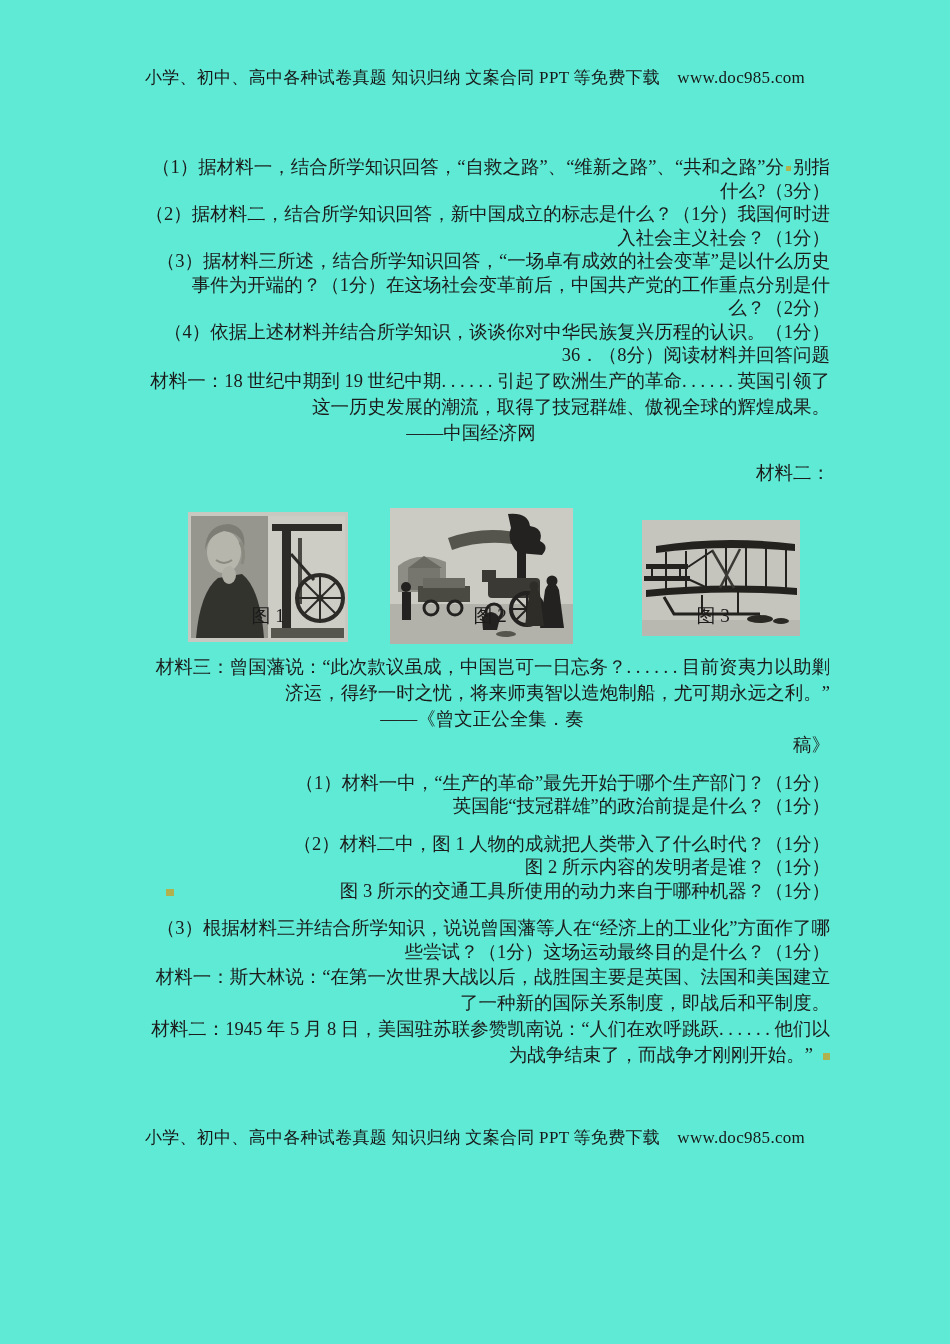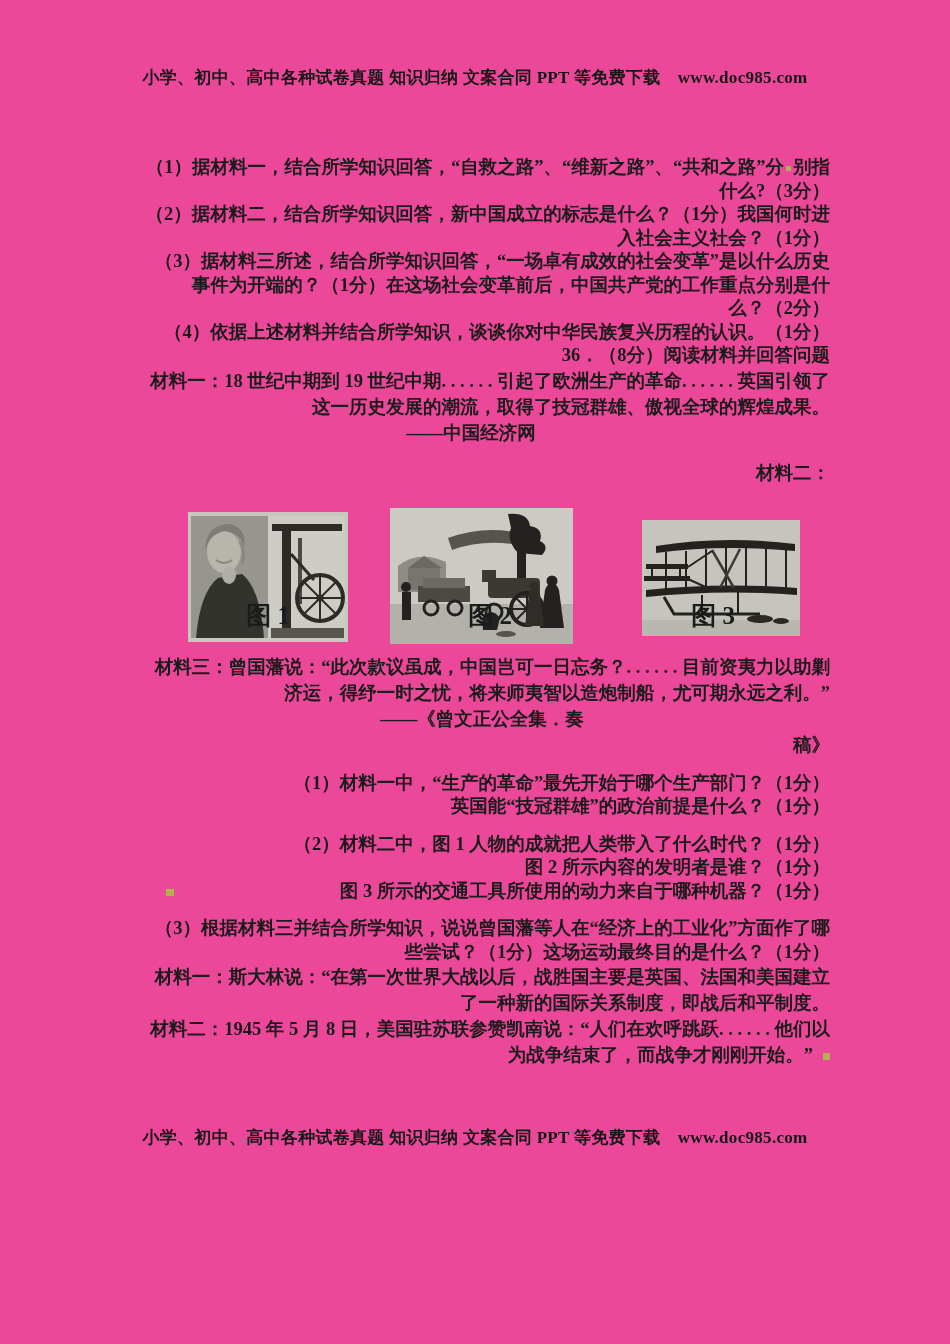--- a/index.html
+++ b/index.html
@@ -1,21 +1,20 @@
 <!DOCTYPE html>
 <html style="--mark: #b1b14d;"><head>
 <meta charset="utf-8">
 <style>
   html,body{margin:0;padding:0;background:#ffffff;}
   .page{
     position:relative;width:950px;height:1344px;margin:0 auto;
-    background:#ec4899;overflow:hidden;
+    background:#5eead4;overflow:hidden;
     font-family:"Liberation Serif","DejaVu Serif",serif;
     color:#1b1b1b;
-    font-weight:bold;
   }
   .hdrftr{
     position:absolute;left:0;width:100%;text-align:center;
     font-size:17px;color:#171717;letter-spacing:.3px;white-space:nowrap;
   }
   .header{top:66px;}
   .footer{top:1126px;}
   .content{
     position:absolute;left:140px;top:156px;width:690px;
     font-size:18.5px;line-height:23.5px;
@@ -38,21 +37,21 @@
   .fig{position:relative;}
   .fig1{width:160px;}
   .fig2{width:200px;margin-left:2px;}
   .fig3{width:142px;margin-left:12px;}
   .fig svg{position:absolute;left:0;display:block;}
   .fig1 svg{top:4px;}
   .fig2 svg{top:0;}
   .fig3 svg{top:12px;}
   .fig figcaption{
     position:absolute;bottom:2px;left:0;width:100%;
-    text-align:center;font-size:25px;
+    text-align:center;font-size:19px;
   }
   
   .mark-dot{display:inline-block;width:5px;height:5px;background:var(--mark,#b1b14d);
     margin:0 2px;vertical-align:2px;}
   .mark-sq{position:absolute;left:26px;top:9px;width:8px;height:7px;
     background:var(--mark,#b1b14d);}
   .mark-sq-inline{display:inline-block;width:7px;height:7px;
     background:var(--mark,#b1b14d);margin-left:10px;vertical-align:1px;}
 </style>
 </head>

